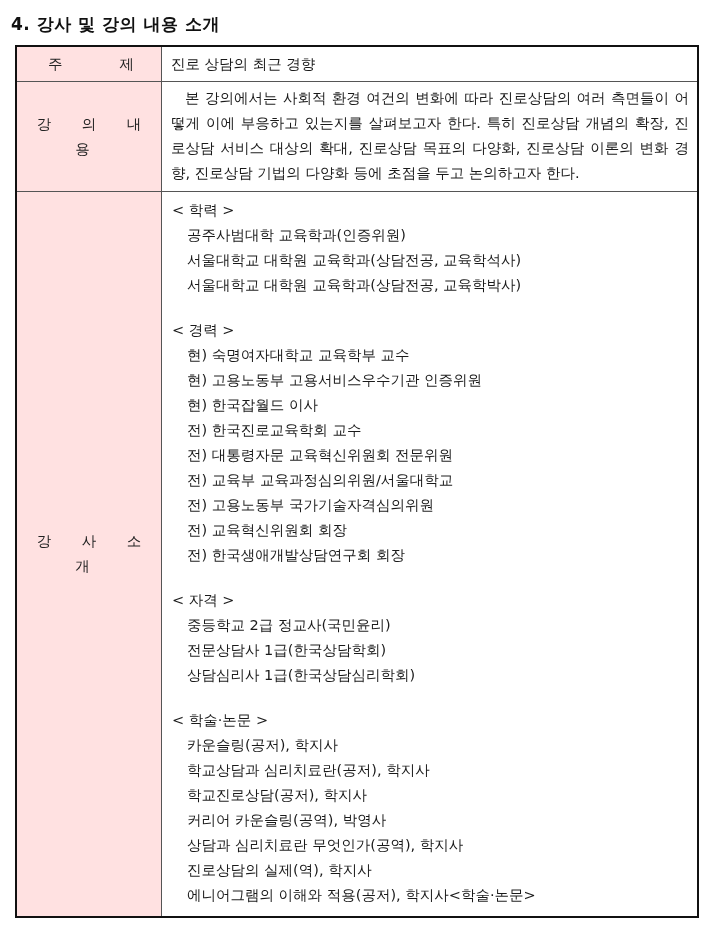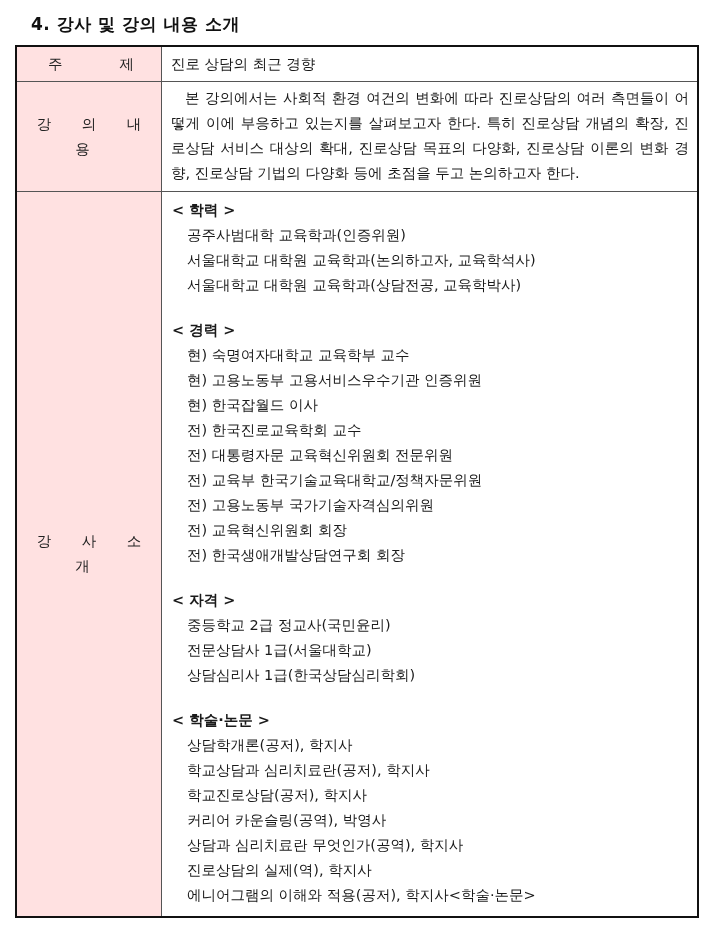--- a/index.html
+++ b/index.html
@@ -1,33 +1,33 @@
 <!DOCTYPE html>
 <html><head>
 <meta charset="utf-8">
 <style>
   html, body { margin:0; padding:0; background:#ffffff; }
   body { width:715px; height:946px; position:relative; overflow:hidden;
          font-family:"DejaVu Sans","Liberation Sans",sans-serif; color:#1a1a1a; }
-  .heading { position:absolute; left:11px; top:13px; font-size:17px; font-weight:bold; color:#111; letter-spacing:0.5px;margin-left:20px; }
+  .heading { position:absolute; left:11px; top:13px; font-size:17px; font-weight:bold; color:#111; letter-spacing:0.5px; }
   table.info { position:absolute; left:15px; top:45px; width:684px; border-collapse:collapse;
                border:2px solid #111; table-layout:fixed; }
   table.info td { border:1px solid #555; font-size:14.5px; line-height:25px; vertical-align:middle; }
   td.label { width:142px; background:#ffe1e1; text-align:center; color:#222; }
   td.value { padding:0 8px 0 9px; background:#fff; }
   .row1 td { height:32px; }
   .row2 td { height:32px; }
   .row3 td.value { padding-top:4px; padding-bottom:5px; text-align:justify; text-align-last:left; }
   .spaced-3 { letter-spacing:24px; padding-left:24px; }
   .lbl-subject { display:flex; justify-content:space-between; padding:0 26px 0 30px; }
   .spaced-4 { letter-spacing:13px; padding-left:13px; }
   .bio { padding:6px 8px 8px 10px !important; vertical-align:top !important; }
   .sec { margin-top:20px; }
   .sec:first-child { margin-top:0; }
-  .sec-title { font-weight:bold; }
+  .sec-title { font-weight:normal; }
   .sec-item { padding-left:15px; }
 </style>
 </head>
 <body>
 
 <div class="heading">4. 강사 및 강의 내용 소개</div>
 
 <table class="info">
   <tbody>
   <tr class="row2">
@@ -42,44 +42,44 @@
   <tr class="row3">
     <td class="label"><span class="spaced-4">강 의 내 용</span></td>
     <td class="value"><span style="padding-left:14px"></span><span>본 강의에서는 사회적 환경 여건의 변화에 따라 진로상담의 여러 측면들이 어떻게 이에 부응하고 있는지를 살펴보고자 한다. 특히 진로상담 개념의 확장, 진로상담 서비스 대상의 확대, 진로상담 목표의 다양화, 진로상담 이론의 변화 경향, 진로상담 기법의 다양화 등에 초점을 두고 논의하고자 한다.</span></td>
   </tr>
   <tr class="row4">
     <td class="label"><span class="spaced-4">강 사 소 개</span></td>
     <td class="value bio">
       <div class="sec">
         <div class="sec-title">&lt; 학력 &gt;</div>
         <div class="sec-item">공주사범대학 교육학과(인증위원)</div>
-        <div class="sec-item">서울대학교 대학원 교육학과(논의하고자, 교육학석사)</div>
+        <div class="sec-item">서울대학교 대학원 교육학과(상담전공, 교육학석사)</div>
         <div class="sec-item">서울대학교 대학원 교육학과(상담전공, 교육학박사)</div>
       </div>
       <div class="sec">
         <div class="sec-title">&lt; 경력 &gt;</div>
         <div class="sec-item">현) 숙명여자대학교 교육학부 교수</div>
         <div class="sec-item">현) 고용노동부 고용서비스우수기관 인증위원</div>
         <div class="sec-item">현) 한국잡월드 이사</div>
         <div class="sec-item">전) 한국진로교육학회 교수</div>
         <div class="sec-item">전) 대통령자문 교육혁신위원회 전문위원</div>
-        <div class="sec-item">전) 교육부 한국기술교육대학교/정책자문위원</div>
+        <div class="sec-item">전) 교육부 교육과정심의위원/서울대학교</div>
         <div class="sec-item">전) 고용노동부 국가기술자격심의위원</div>
         <div class="sec-item">전) 교육혁신위원회 회장</div>
         <div class="sec-item">전) 한국생애개발상담연구회 회장</div>
       </div>
       <div class="sec">
         <div class="sec-title">&lt; 자격 &gt;</div>
         <div class="sec-item">중등학교 2급 정교사(국민윤리)</div>
-        <div class="sec-item">전문상담사 1급(서울대학교)</div>
+        <div class="sec-item">전문상담사 1급(한국상담학회)</div>
         <div class="sec-item">상담심리사 1급(한국상담심리학회)</div>
       </div>
       <div class="sec">
         <div class="sec-title">&lt; 학술·논문 &gt;</div>
-        <div class="sec-item">상담학개론(공저), 학지사</div>
+        <div class="sec-item">카운슬링(공저), 학지사</div>
         <div class="sec-item">학교상담과 심리치료란(공저), 학지사</div>
         <div class="sec-item">학교진로상담(공저), 학지사</div>
         <div class="sec-item">커리어 카운슬링(공역), 박영사</div>
         <div class="sec-item">상담과 심리치료란 무엇인가(공역), 학지사</div>
         <div class="sec-item">진로상담의 실제(역), 학지사</div>
         <div class="sec-item">에니어그램의 이해와 적용(공저), 학지사&lt;학술·논문&gt;</div>
       </div>
     </td>
   </tr>
 </tbody>

